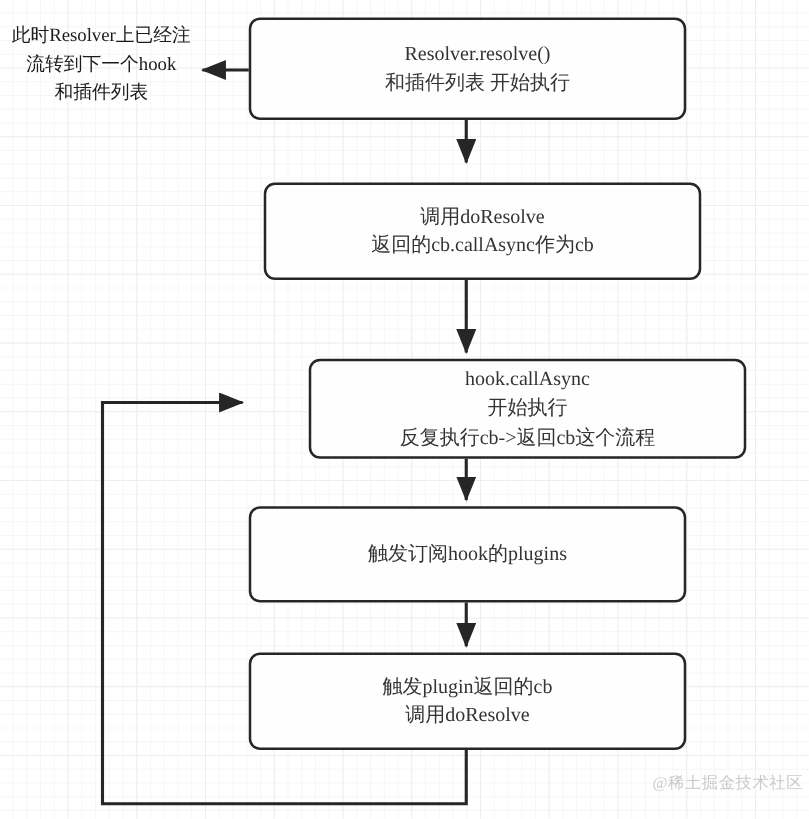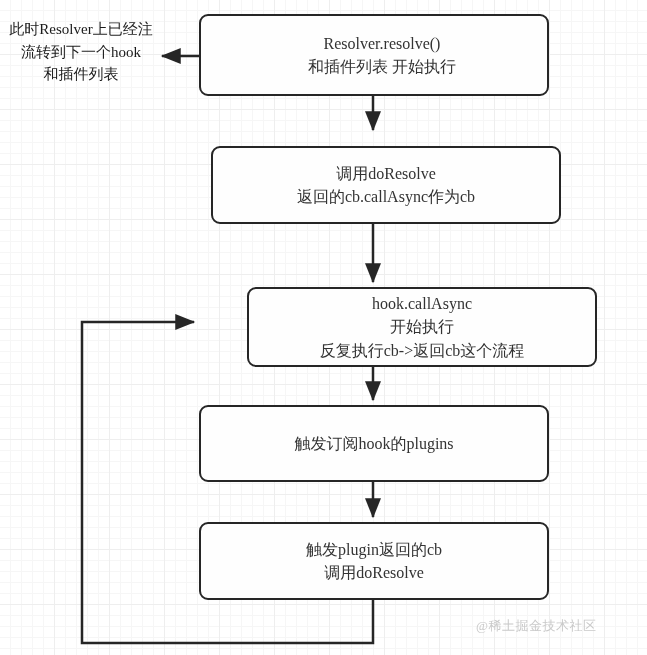--- a/index.html
+++ b/index.html
@@ -127,15 +127,15 @@
 
   <div class="node" style="left:199px; top:405px; width:350px; height:77px;">
     <span class="line">触发订阅hook的plugins</span>
   </div>
 
   <div class="node" style="left:199px; top:522px; width:350px; height:78px;">
     <span class="line">触发plugin返回的cb</span>
     <span class="line">调用doResolve</span>
   </div>
 
-  <div class="watermark" style="left:476px; top:617px;">@稀土掘金技术社区</div>
+  <div class="watermark" style="left:522px; top:617px;">@稀土掘金技术社区</div>
 
 </div>
 
 </body></html>

